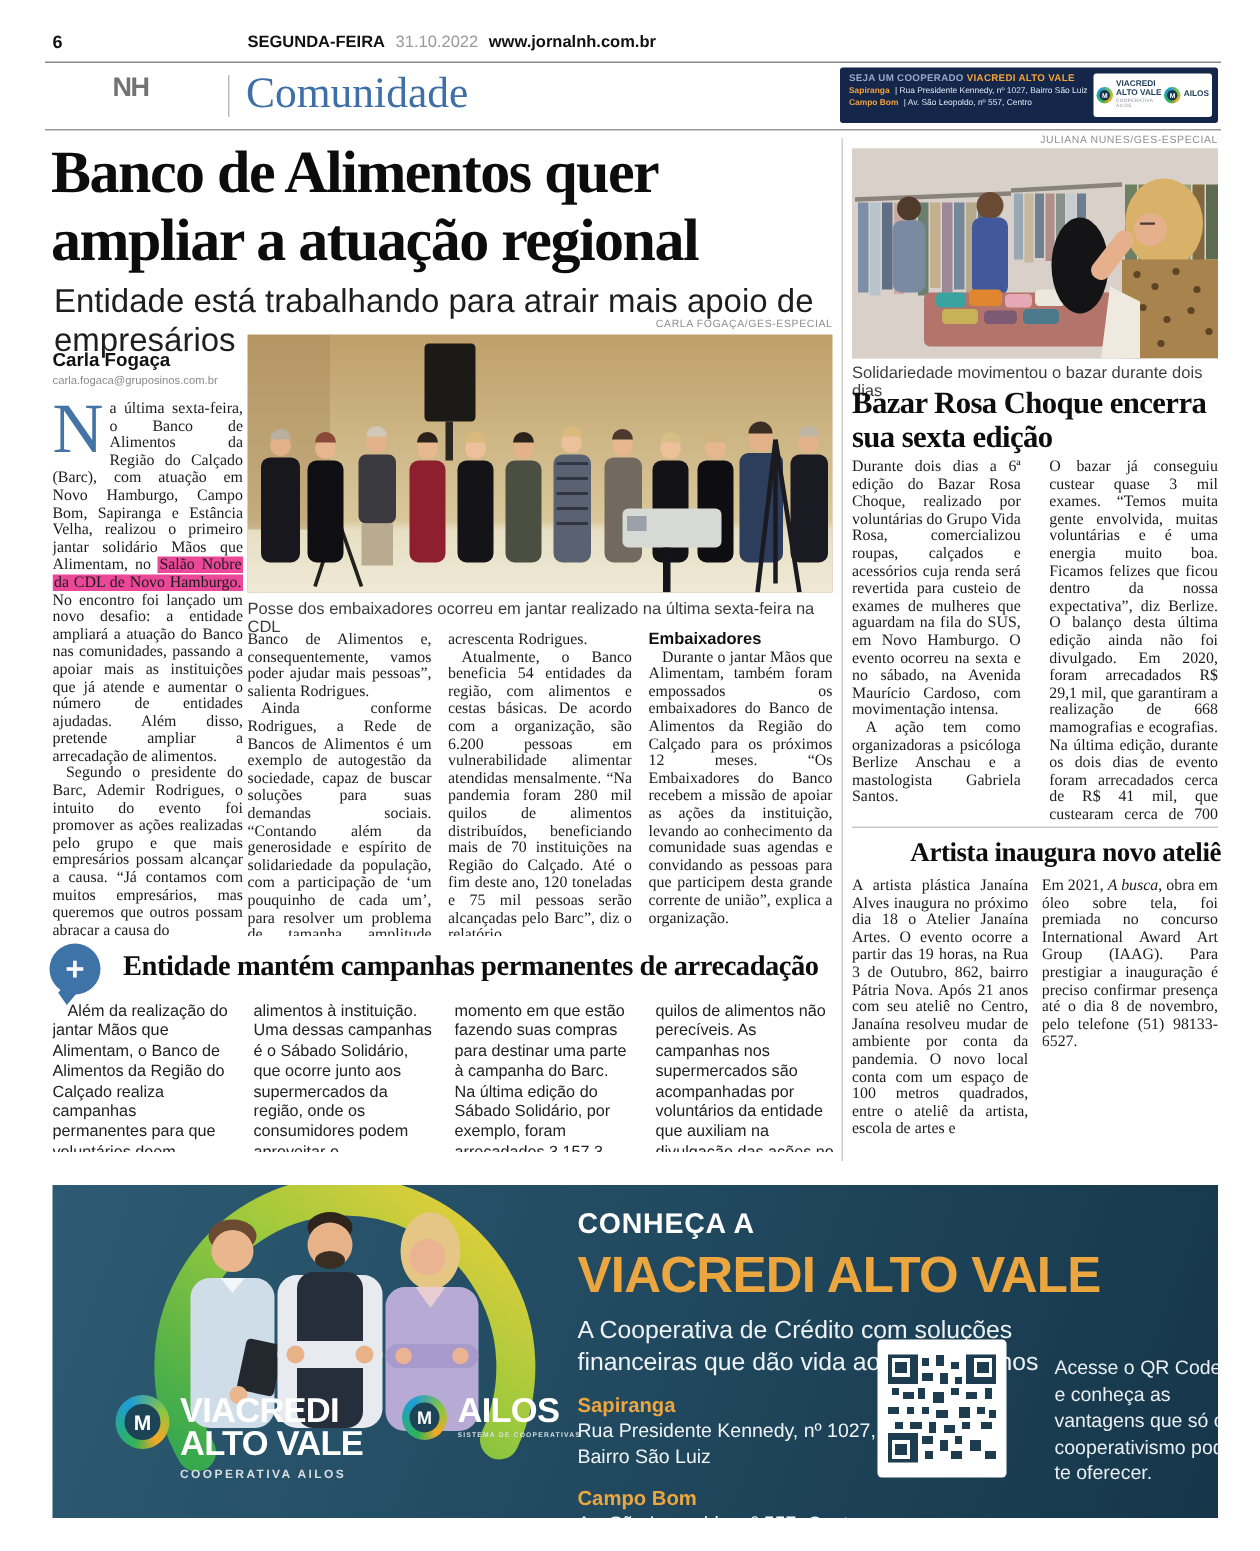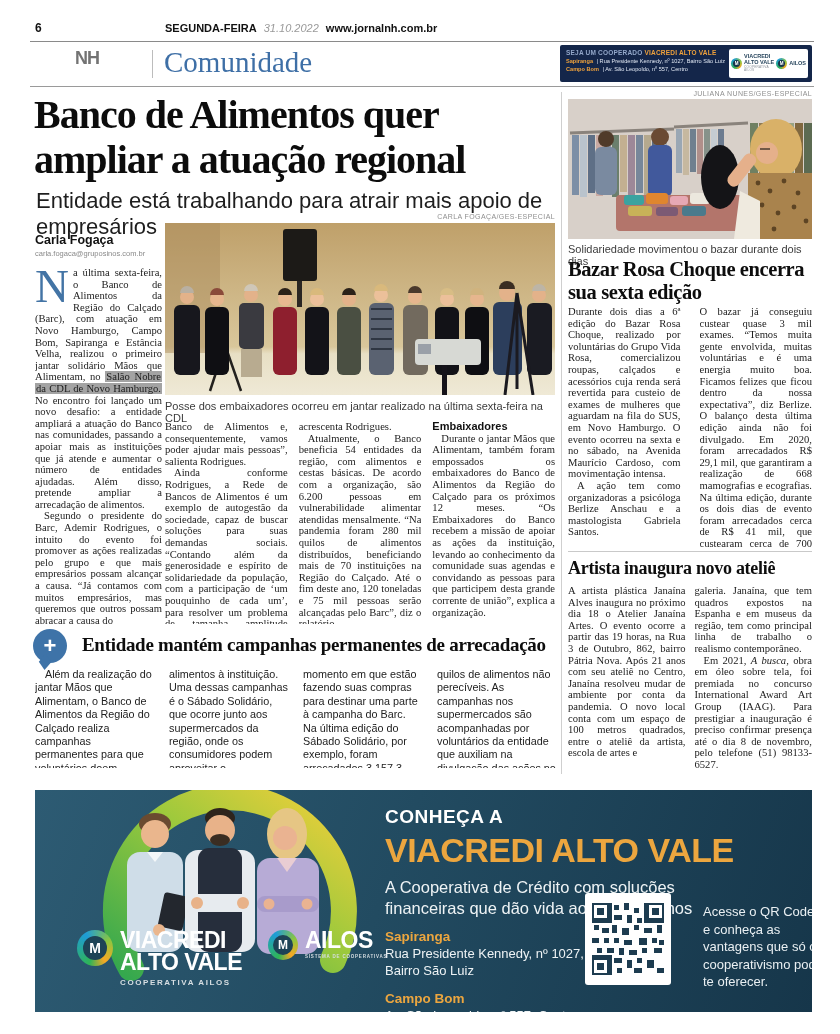--- a/index.html
+++ b/index.html
@@ -5,21 +5,21 @@
   html,body{margin:0;padding:0;background:#e9e9e9;}
   .page{position:relative;width:840px;height:1034px;margin:0 auto;background:#ffffff;
         font-family:"Liberation Serif",serif;color:#1a1a1a;overflow:hidden;}
 
   
   .topline{position:absolute;left:35px;top:21px;right:28px;height:16px;
            font-family:"Liberation Sans",sans-serif;font-size:11px;}
   .pagenum{position:absolute;left:0;top:0;font-weight:bold;font-size:12px;color:#111;}
   .dateline{position:absolute;left:130px;top:1px;white-space:nowrap;}
   .dateline .weekday{font-weight:bold;color:#111;}
-  .dateline .date{color:#9a9a9a;margin:0 4px;font-style:italic;}
+  .dateline .date{color:#9a9a9a;margin:0 4px;}
   .dateline .site{font-weight:bold;color:#111;}
   .rule{position:absolute;left:30px;right:26px;border-top:1px solid #8a8a8a;}
   .rule-top{top:41px;}
   .rule-mast{top:86px;border-top-color:#9a9a9a;}
 
   .nh-logo{position:absolute;left:75px;top:48px;font-family:"Liberation Sans",sans-serif;
            font-weight:bold;font-size:18px;color:#737373;letter-spacing:-1px;}
   .mast-divider{position:absolute;left:152px;top:50px;width:1px;height:28px;background:#bcbcbc;}
   .section-title{position:absolute;left:164px;top:46px;font-family:Liberation Serif, serif;
                  font-size:29px;color:#3e6fa6;}
@@ -65,21 +65,21 @@
   .byline{position:absolute;left:35px;top:233px;width:127px;font-family:"Liberation Sans",sans-serif;}
   .byline-name{font-weight:bold;font-size:12.5px;color:#111;}
   .byline-email{font-size:7.5px;color:#8a8a8a;margin-top:2px;}
 
   .body-text{font-size:10.6px;line-height:11.6px;text-align:justify;color:#1b1b1b;}
   .body-text p{margin:0;}
   .body-text p + p{text-indent:9px;}
   .col1{position:absolute;left:35px;top:267px;width:127px;height:357px;overflow:hidden;}
   .dropcap{float:left;font-size:47px;line-height:37px;color:#4374a5;
            padding:1px 4px 0 0;font-family:"Liberation Serif",serif;}
-  .hl{background:#a3a3a3;padding:0 1px;box-decoration-break:clone;-webkit-box-decoration-break:clone;}
+  .hl{background:#ec4899;padding:0 1px;box-decoration-break:clone;-webkit-box-decoration-break:clone;}
 
   .photo-credit{font-family:"Liberation Sans",sans-serif;font-size:7px;letter-spacing:.4px;
                 color:#8f8f8f;text-align:right;text-transform:uppercase;}
   .credit-main{position:absolute;left:165px;top:213px;width:390px;}
   .figure-main{position:absolute;left:165px;top:223px;width:390px;height:172px;overflow:hidden;background:#cbb184;}
   .caption{font-family:"Liberation Sans",sans-serif;font-size:11px;color:#3c3c3c;}
   .caption-main{position:absolute;left:165px;top:400px;width:390px;}
 
   .cols-under{position:absolute;left:165px;top:421px;width:390px;height:203px;
               display:flex;gap:11px;overflow:hidden;}
@@ -368,27 +368,26 @@
       <p>Durante dois dias a 6ª edição do Bazar Rosa Choque, realizado por voluntárias do Grupo Vida Rosa, comercializou roupas, calçados e acessórios cuja renda será revertida para custeio de exames de mulheres que aguardam na fila do SUS, em Novo Hamburgo. O evento ocorreu na sexta e no sábado, na Avenida Maurício Cardoso, com movimentação intensa.</p>
       <p>A ação tem como organizadoras a psicóloga Berlize Anschau e a mastologista Gabriela Santos.</p>
     </div>
     <div class="rcol body-text">
       <p>O bazar já conseguiu custear quase 3 mil exames. “Temos muita gente envolvida, muitas voluntárias e é uma energia muito boa. Ficamos felizes que ficou dentro da nossa expectativa”, diz Berlize. O balanço desta última edição ainda não foi divulgado. Em 2020, foram arrecadados R$ 29,1 mil, que garantiram a realização de 668 mamografias e ecografias. Na última edição, durante os dois dias de evento foram arrecadados cerca de R$ 41 mil, que custearam cerca de 700 exames.</p>
     </div>
   </div>
 
   <div class="rail-divider"></div>
 
-  <h2 class="rail-headline headline-artist" style="margin:0;">Artista inaugura novo ateliê</h2>
+  <h2 class="rail-headline headline-artist" style="margin:0;text-align:right;">Artista inaugura novo ateliê</h2>
   <div class="artist-body">
     <div class="rcol body-text">
       <p>A artista plástica Janaína Alves inaugura no próximo dia 18 o Atelier Janaína Artes. O evento ocorre a partir das 19 horas, na Rua 3 de Outubro, 862, bairro Pátria Nova. Após 21 anos com seu ateliê no Centro, Janaína resolveu mudar de ambiente por conta da pandemia. O novo local conta com um espaço de 100 metros quadrados, entre o ateliê da artista, escola de artes e</p>
     </div>
     <div class="rcol body-text">
-      <p>galeria. Janaína, que tem quadros expostos na Espanha e em museus da região, tem como principal linha de trabalho o realismo contemporâneo.</p>
       <p><span>Em 2021, </span><i>A busca</i><span>, obra em óleo sobre tela, foi premiada no concurso International Award Art Group (IAAG). Para prestigiar a inauguração é preciso confirmar presença até o dia 8 de novembro, pelo telefone (51) 98133-6527.</span></p>
     </div>
   </div>
 
   <div class="camp-icon">
     <div class="camp-pin-tail"></div>
     <div class="camp-pin">+</div>
   </div>
   <h2 class="camp-headline" style="margin:0;">Entidade mantém campanhas permanentes de arrecadação</h2>
   <div class="camp-cols">

